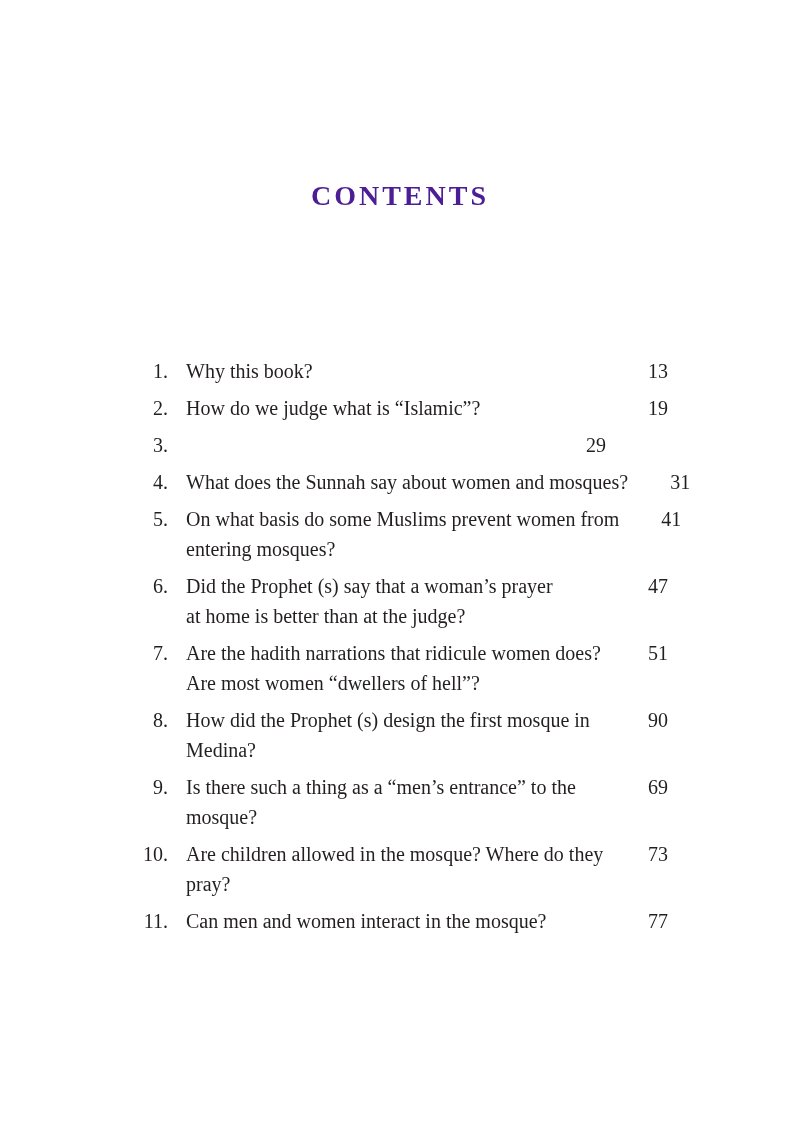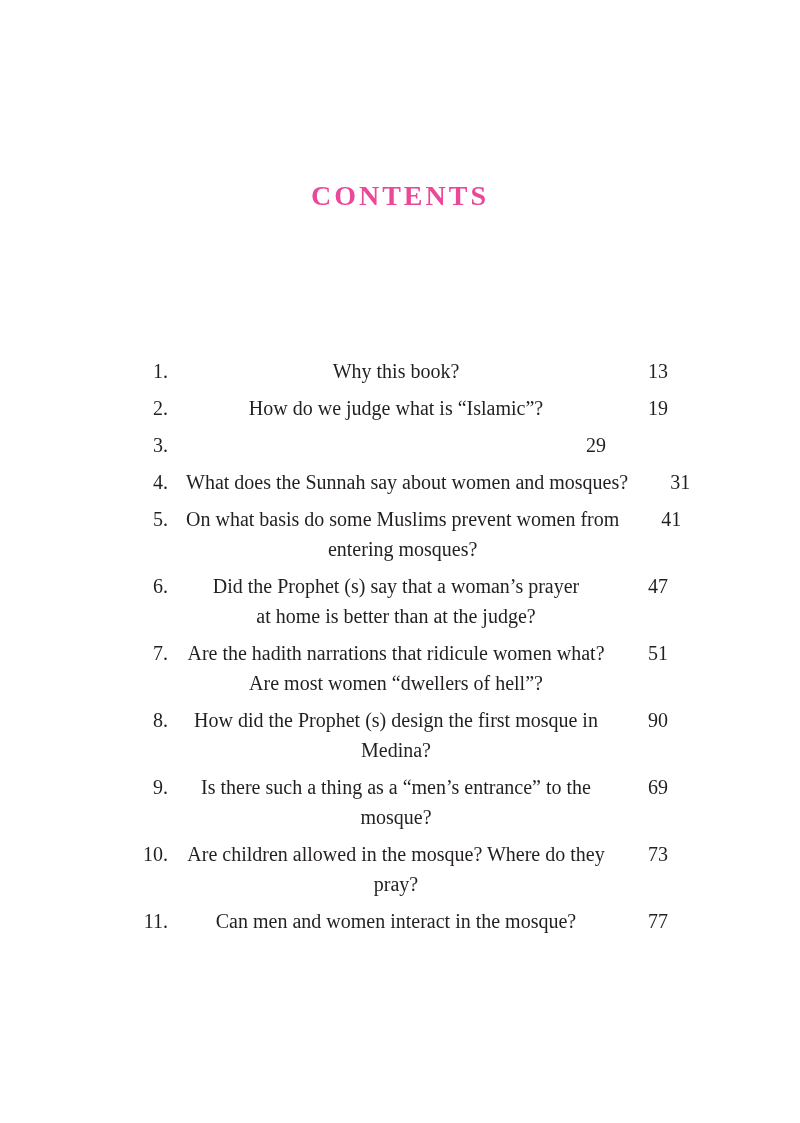--- a/index.html
+++ b/index.html
@@ -13,38 +13,38 @@
     font-family: "Liberation Serif", "DejaVu Serif", serif;
     color: #231f20;
     overflow: hidden;
   }
   .title {
     margin-top: 180px;
     text-align: center;
     font-size: 28px;
     font-weight: 600;
     letter-spacing: 3px;
-    color: #ec4899;
+    color: #4c1d95;
   }
   .toc {
     margin: 144px 132px 0 130px; 
   }
   .row {
     display: grid;
     grid-template-columns: 38px 1fr 44px;
     column-gap: 18px;
     margin-bottom: 7px;
     font-size: 20px;
     line-height: 30px;
   }
   .num {
     text-align: right;
     white-space: nowrap;
   }
-  .text .line { white-space: nowrap; text-align: center; }
+  .text .line { white-space: nowrap; }
   .line:empty { display: none; }
   .pg {
     text-align: right;
     white-space: nowrap;
   }
 </style>
 </head>
 <body>
 
 <div class="page">
@@ -99,21 +99,21 @@
       <span class="text">
         <div class="line">Did the Prophet (s) say that a woman’s prayer</div>
         <div class="line">at home is better than at the judge?</div>
       </span>
       <span class="pg">47</span>
     </div>
 
     <div class="row">
       <span class="num">7.</span>
       <span class="text">
-        <div class="line">Are the hadith narrations that ridicule women what?</div>
+        <div class="line">Are the hadith narrations that ridicule women does?</div>
         <div class="line">Are most women “dwellers of hell”?</div>
       </span>
       <span class="pg">51</span>
     </div>
 
     <div class="row">
       <span class="num">8.</span>
       <span class="text">
         <div class="line">How did the Prophet (s) design the first mosque in</div>
         <div class="line">Medina?</div>

